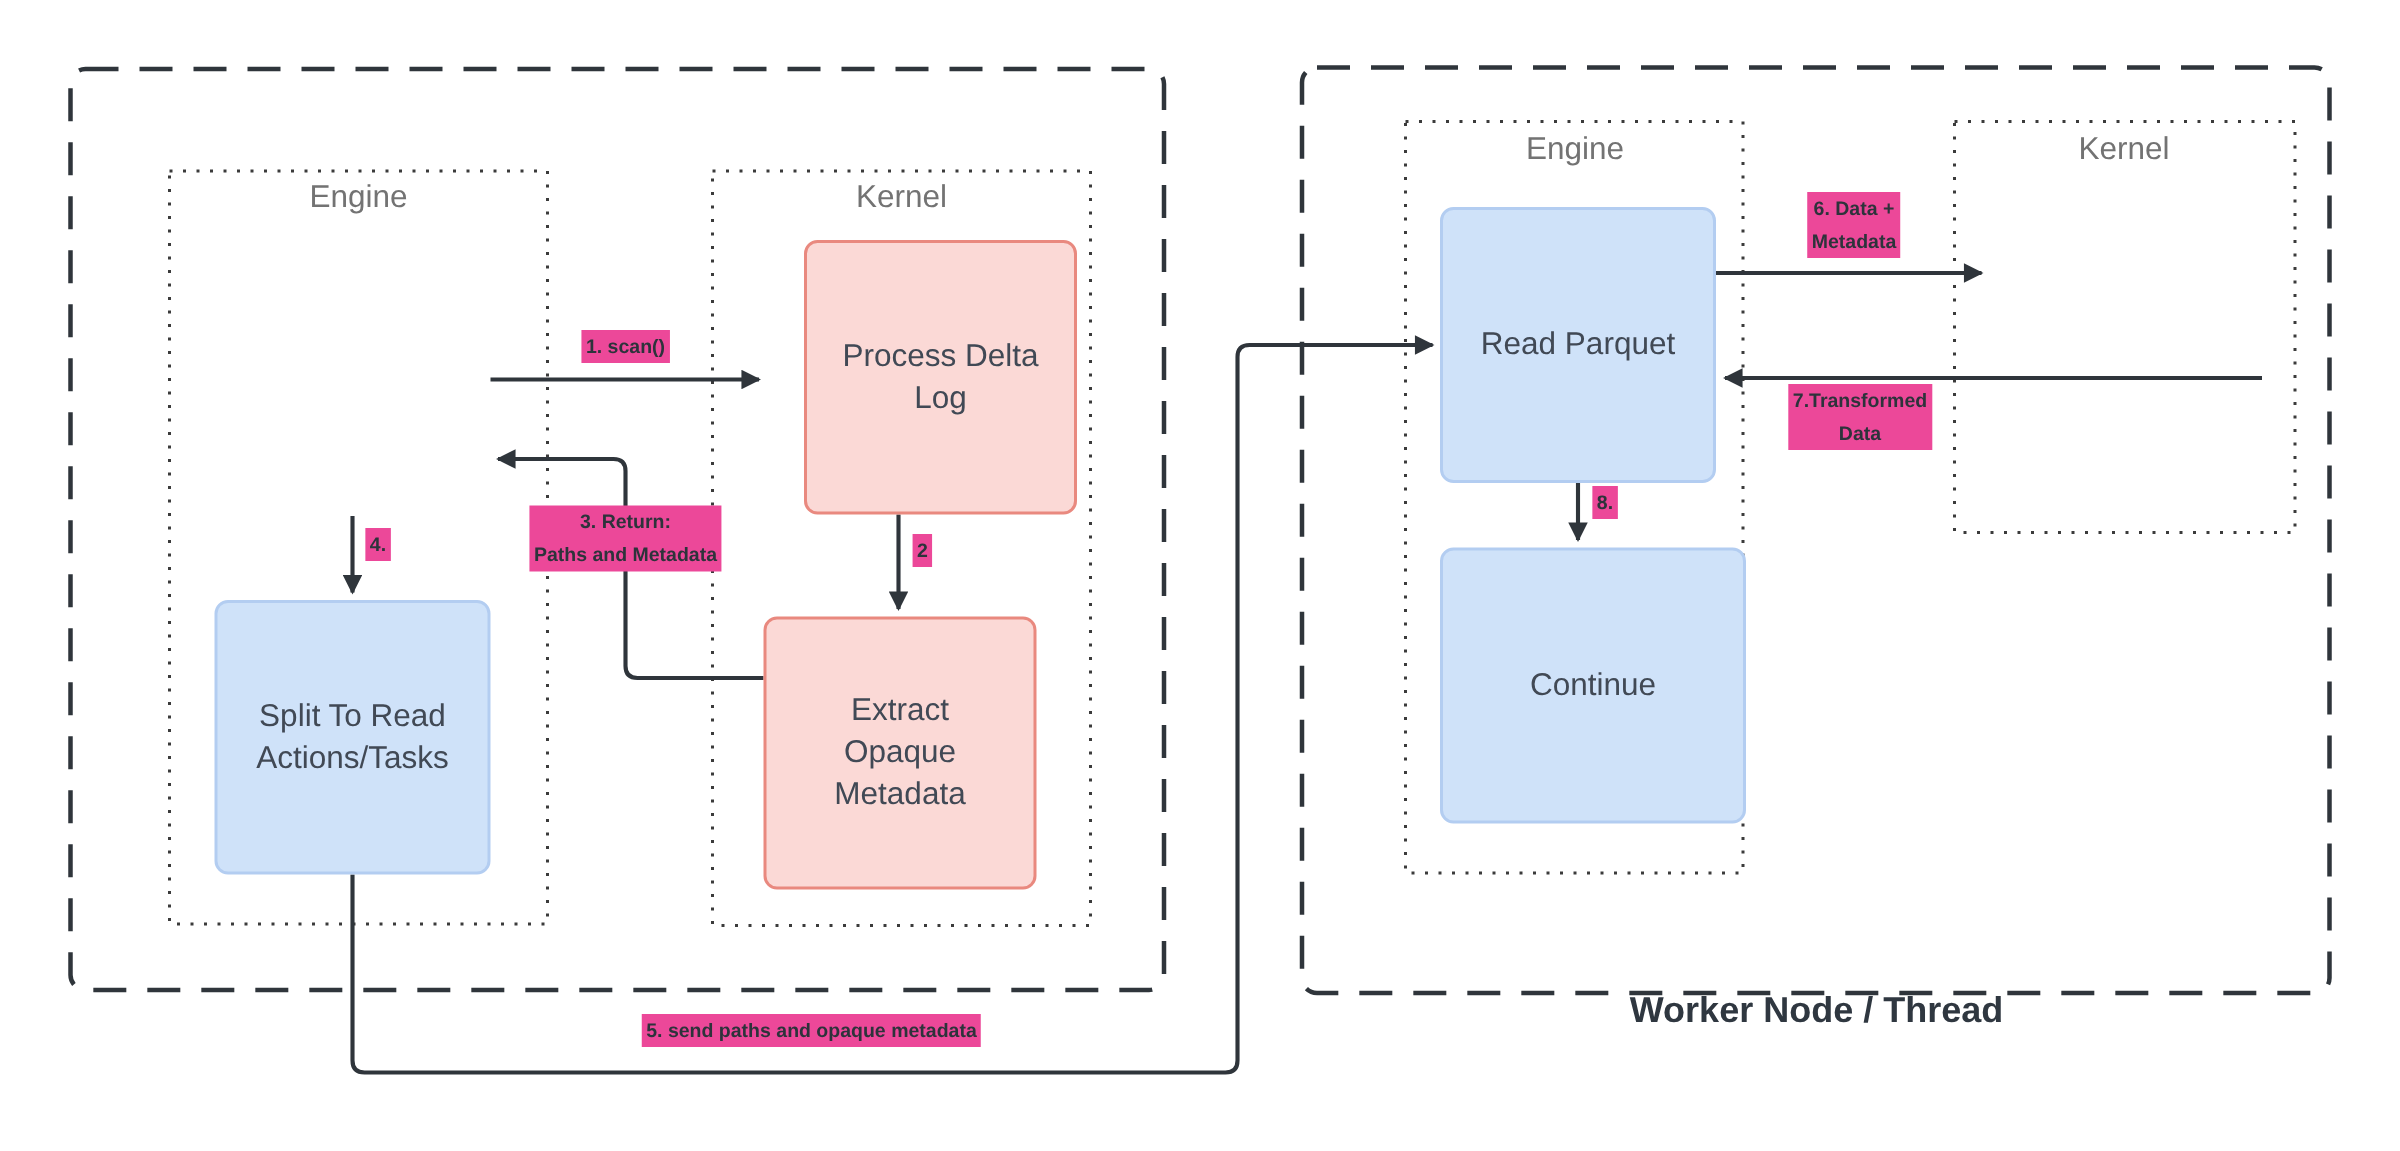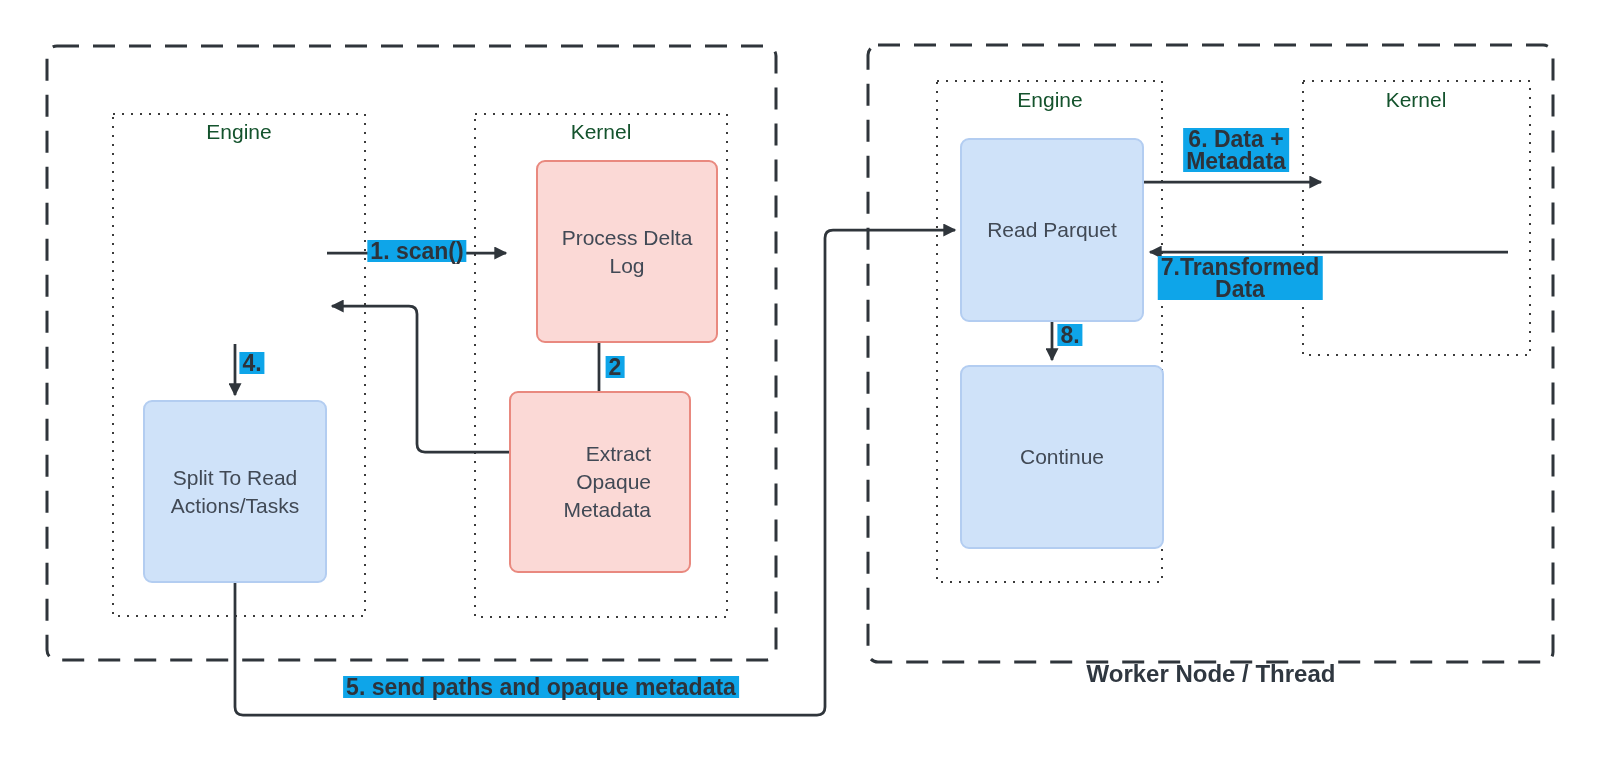--- a/index.html
+++ b/index.html
@@ -10,23 +10,23 @@
   .node{
     position:absolute;display:flex;align-items:center;justify-content:center;
     text-align:center;border-radius:9px;font-size:21px;line-height:1.32;color:#414955;
     box-sizing:border-box;
   }
   .node.blue{background:#cfe2f9;border:2px solid #b3cdf1;justify-content:center;}
   .node.pink{background:#fbd9d6;border:2px solid #e9897f;}
 
   .lbl{position:absolute;transform:translateX(-50%);white-space:nowrap;color:#3d454e;}
   .section-title{font-size:24px;font-weight:700;color:#2f3740;}
-  .group-title{font-size:21px;color:#14532d;}
+  .group-title{font-size:21px;color:#737373;}
   .edge-lbl{
-    font-size:23px;font-weight:700;color:#2d333b;background:#0ea5e9;
+    font-size:13px;font-weight:700;color:#2d333b;background:#ec4899;
     padding:0 3px;line-height:22px;text-align:center;
   }
 </style>
 </head>
 <body>
 
 <div class="canvas">
 
   <svg class="wires" viewBox="0 0 1600 767">
     <defs>
@@ -60,36 +60,40 @@
   <div class="lbl group-title" style="left:1050px;top:88px;">Engine</div>
   <div class="lbl group-title" style="left:1416px;top:88px;">Kernel</div>
 
   <div class="node blue" style="left:143px;top:400px;width:184px;height:183px;padding:0 20px;">
     <span>Split To Read Actions/Tasks</span>
   </div>
 
   <div class="node pink" style="left:536px;top:160px;width:182px;height:183px;padding:0 18px;">
     <span>Process Delta Log</span>
   </div>
-  <div class="node pink" style="left:509px;top:391px;width:182px;height:182px;padding:0 38px;text-align:right;">
+  <div class="node pink" style="left:509px;top:411px;width:182px;height:182px;padding:0 38px;">
     <span>Extract Opaque Metadata</span>
   </div>
 
   <div class="node blue" style="left:960px;top:138px;width:184px;height:184px;padding:0 10px;">
     <span>Read Parquet</span>
   </div>
   <div class="node blue" style="left:960px;top:365px;width:204px;height:184px;padding:0 10px;">
     <span>Continue</span>
   </div>
 
 
-  <div class="lbl edge-lbl" style="left:417px;top:240px;">1. scan()</div>
+  <div class="lbl edge-lbl" style="left:417px;top:220px;">1. scan()</div>
 
   <div class="lbl edge-lbl" style="left:615px;top:356px;">2</div>
 
+  <div class="lbl edge-lbl" style="left:417px;top:337px;">
+    <div>3. Return:</div>
+    <div>Paths and Metadata</div>
+  </div>
 
   <div class="lbl edge-lbl" style="left:252px;top:352px;">4.</div>
 
   <div class="lbl edge-lbl" style="left:541px;top:676px;">5. send paths and opaque metadata</div>
 
   <div class="lbl edge-lbl" style="left:1236px;top:128px;">
     <div>6. Data +</div>
     <div>Metadata</div>
   </div>
 

